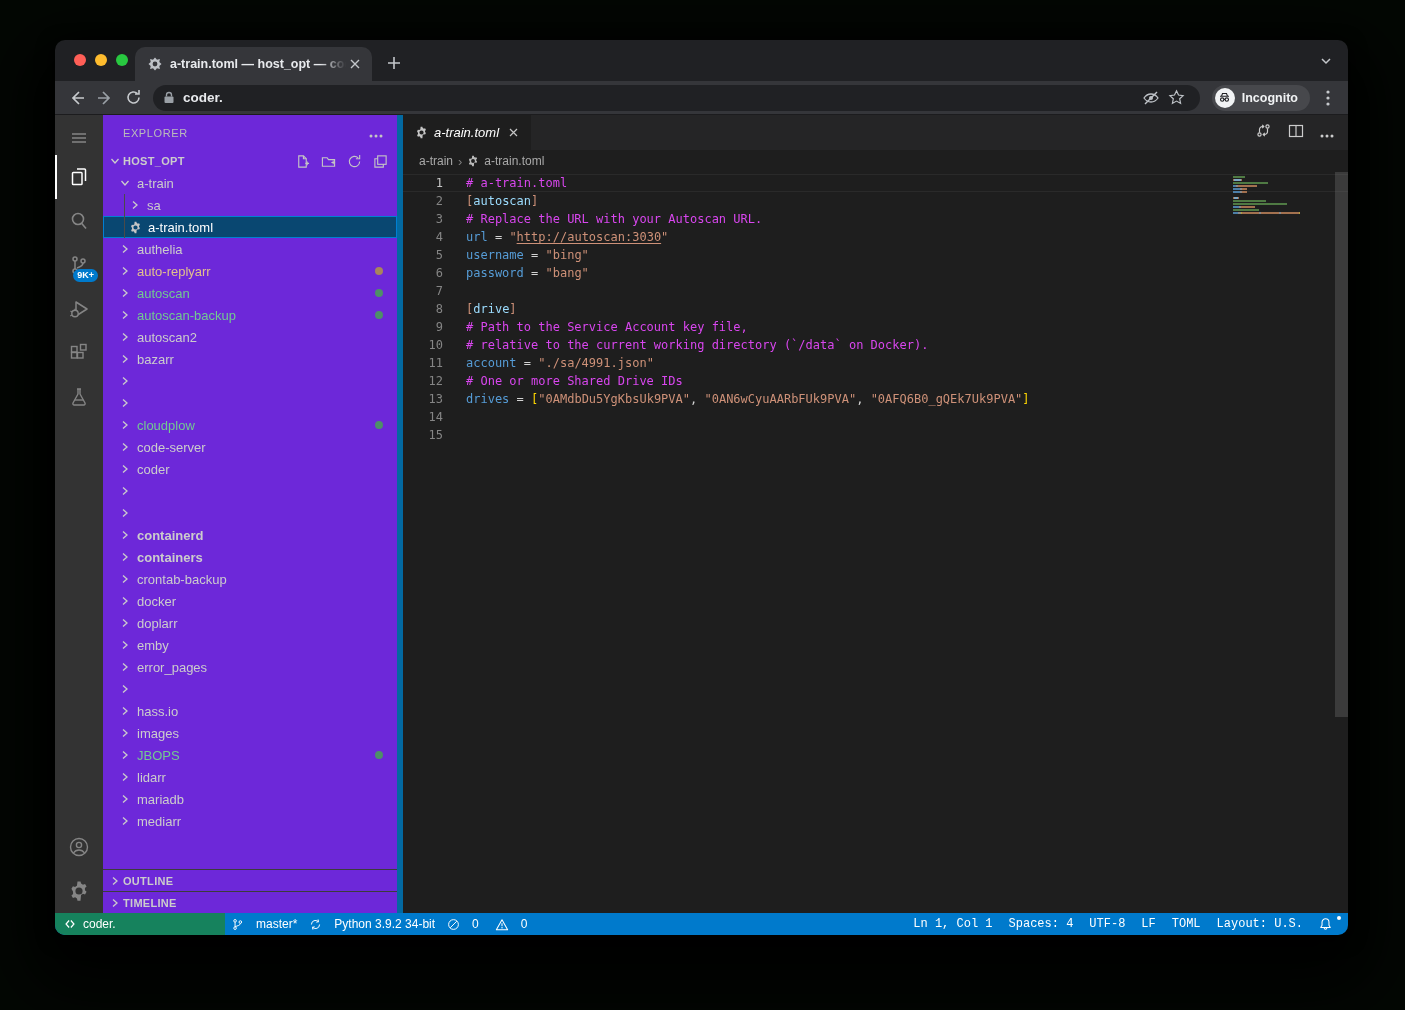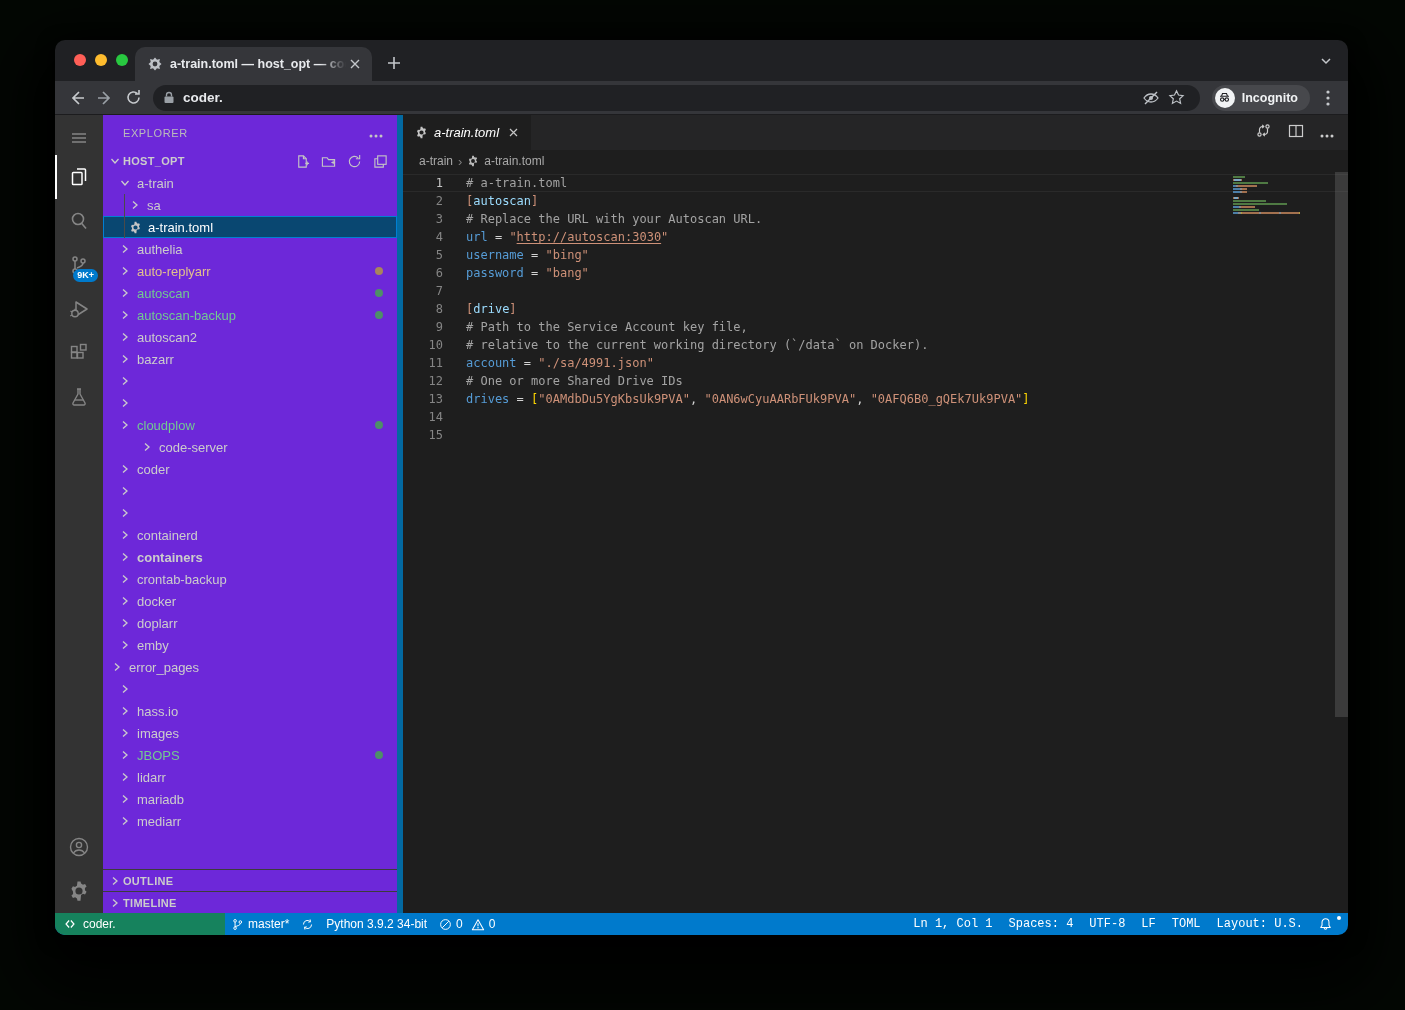--- a/index.html
+++ b/index.html
@@ -90,32 +90,32 @@
   .breadcrumbs .bgear{color:#b9b9b9;display:flex;}
   .bsep{color:#7f7f7f;font-size:13px;}
   .ecode{flex:1;position:relative;font-family:"DejaVu Sans Mono",monospace;font-size:12px;line-height:18px;overflow:hidden;}
   .codelines{position:absolute;top:2px;left:0;right:0;}
   .cline{height:18px;display:flex;white-space:pre;}
   .cline .ln{width:40px;text-align:right;color:#858585;flex:none;user-select:none;}
   .cline .lgap{width:23px;flex:none;}
   .cline .ltext{flex:1;}
   .cline.cur{box-shadow:inset 0 1px 0 #2a2a2a,inset 0 -1px 0 #2a2a2a;}
   .cline.cur .ln{color:#c6c6c6;}
-  .tk-c{color:#a3a3a3;} .tk-k{color:#569cd6;} .tk-o{color:#d4d4d4;} .tk-s{color:#ce9178;}
+  .tk-c{color:#d946ef;} .tk-k{color:#569cd6;} .tk-o{color:#d4d4d4;} .tk-s{color:#ce9178;}
   .tk-su{color:#ce9178;text-decoration:underline;text-underline-offset:2px;}
   .tk-sb{color:#ce9178;} .tk-sn{color:#9cdcfe;} .tk-ab{color:#ffd700;}
   .minimap{position:absolute;top:4px;right:38px;width:77px;}
   .mline{height:2px;margin-bottom:1px;display:flex;}
   .mline i{display:block;height:2px;}
   .vscroll{position:absolute;top:0;right:0;width:13px;height:545px;background:rgba(121,121,121,0.32);}
 
   .statusbar{height:22px;display:flex;align-items:center;flex:none;color:#ffffff;font-size:12px;}
   .sb-left{flex:1;height:100%;background:#007acc;display:flex;align-items:center;min-width:0;}
   .sb-remote{height:100%;width:170px;flex:none;display:flex;align-items:center;gap:6px;padding:0 10px 0 8px;}
-  .sbitem{display:flex;align-items:center;gap:4px;padding:0 6px;white-space:nowrap;}
+  .sbitem{display:flex;align-items:center;gap:12px;padding:0 6px;white-space:nowrap;}
   .sbitem svg{flex:none;}
   .sb-right{display:flex;align-items:center;padding-right:8px;font-family:Liberation Mono, monospace;}
   .sb-right .sbitem{padding:0 8px;}
   .belldot{position:relative;}
   .belldot::after{content:"";position:absolute;right:-1px;top:-1px;width:4px;height:4px;border-radius:50%;background:#ffffff;}
 </style>
 </head>
 <body>
 
 <div class="page">
@@ -416,21 +416,21 @@
               </div>
               <div class="trow" style="padding-left: 14px;">
                 <span class="tchev">
                   <svg width="12" height="12" viewBox="0 0 12 12">
                     <path d="M4 2.5l4 3.5-4 3.5" stroke="currentColor" stroke-width="1.3" fill="none"></path>
                   </svg>
                 </span>
                 <span class="tlabel c-untracked">cloudplow</span>
                 <span class="gitdot d-untracked"></span>
               </div>
-              <div class="trow" style="padding-left: 14px; margin-left: 22px;">
+              <div class="trow" style="padding-left: 14px;">
                 <span class="tchev">
                   <svg width="12" height="12" viewBox="0 0 12 12">
                     <path d="M4 2.5l4 3.5-4 3.5" stroke="currentColor" stroke-width="1.3" fill="none"></path>
                   </svg>
                 </span>
                 <span class="tlabel c-default">code-server</span>
               </div>
               <div class="trow" style="padding-left: 14px;">
                 <span class="tchev">
                   <svg width="12" height="12" viewBox="0 0 12 12">
@@ -448,21 +448,21 @@
                 <span class="tlabel c-default"></span>
               </div>
               <div class="trow" style="padding-left: 14px;">
                 <span class="tchev">
                   <svg width="12" height="12" viewBox="0 0 12 12">
                     <path d="M4 2.5l4 3.5-4 3.5" stroke="currentColor" stroke-width="1.3" fill="none"></path>
                   </svg>
                 </span>
                 <span class="tlabel c-default"></span>
               </div>
-              <div class="trow" style="padding-left: 14px;">
+              <div class="trow" style="padding-left: 14px; font-weight: bold;">
                 <span class="tchev">
                   <svg width="12" height="12" viewBox="0 0 12 12">
                     <path d="M4 2.5l4 3.5-4 3.5" stroke="currentColor" stroke-width="1.3" fill="none"></path>
                   </svg>
                 </span>
                 <span class="tlabel c-default">containerd</span>
               </div>
               <div class="trow" style="padding-left: 14px; font-weight: bold;">
                 <span class="tchev">
                   <svg width="12" height="12" viewBox="0 0 12 12">
@@ -496,21 +496,21 @@
                 <span class="tlabel c-default">doplarr</span>
               </div>
               <div class="trow" style="padding-left: 14px;">
                 <span class="tchev">
                   <svg width="12" height="12" viewBox="0 0 12 12">
                     <path d="M4 2.5l4 3.5-4 3.5" stroke="currentColor" stroke-width="1.3" fill="none"></path>
                   </svg>
                 </span>
                 <span class="tlabel c-default">emby</span>
               </div>
-              <div class="trow" style="padding-left: 6px;">
+              <div class="trow" style="padding-left: 14px;">
                 <span class="tchev">
                   <svg width="12" height="12" viewBox="0 0 12 12">
                     <path d="M4 2.5l4 3.5-4 3.5" stroke="currentColor" stroke-width="1.3" fill="none"></path>
                   </svg>
                 </span>
                 <span class="tlabel c-default">error_pages</span>
               </div>
               <div class="trow" style="padding-left: 14px;">
                 <span class="tchev">
                   <svg width="12" height="12" viewBox="0 0 12 12">

